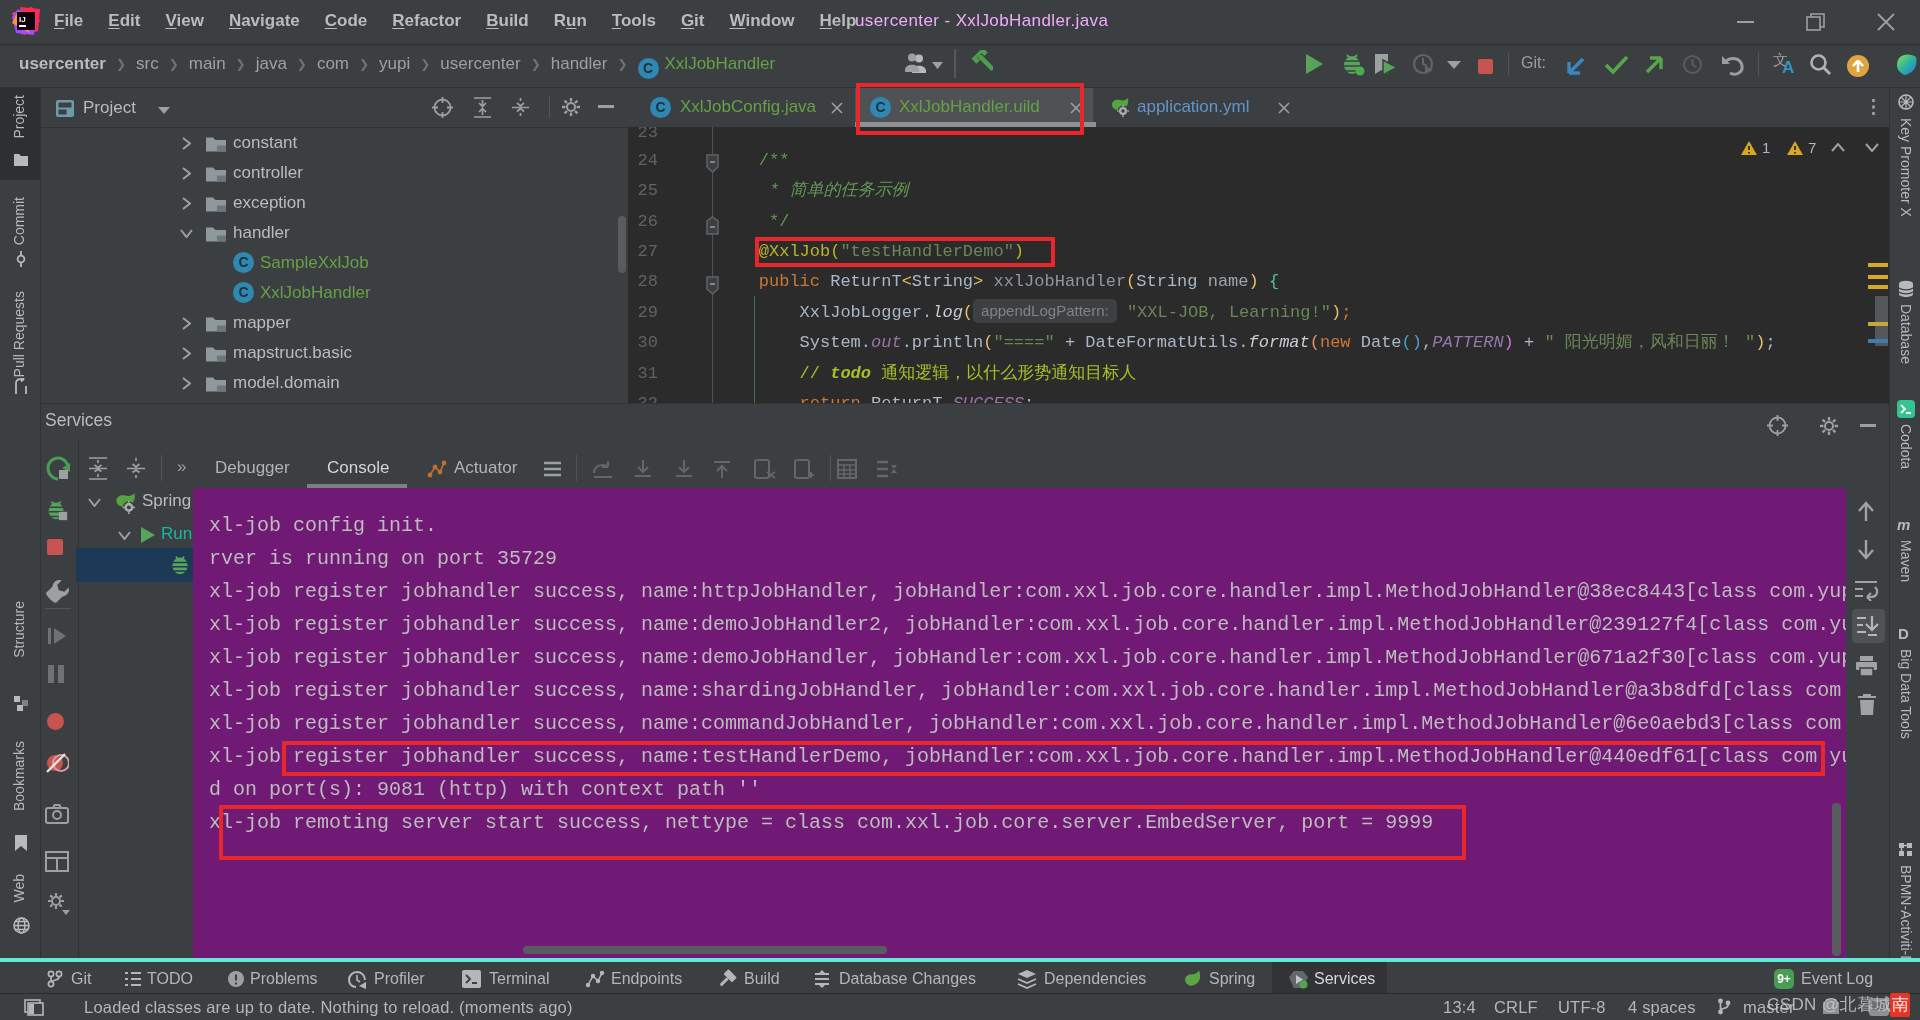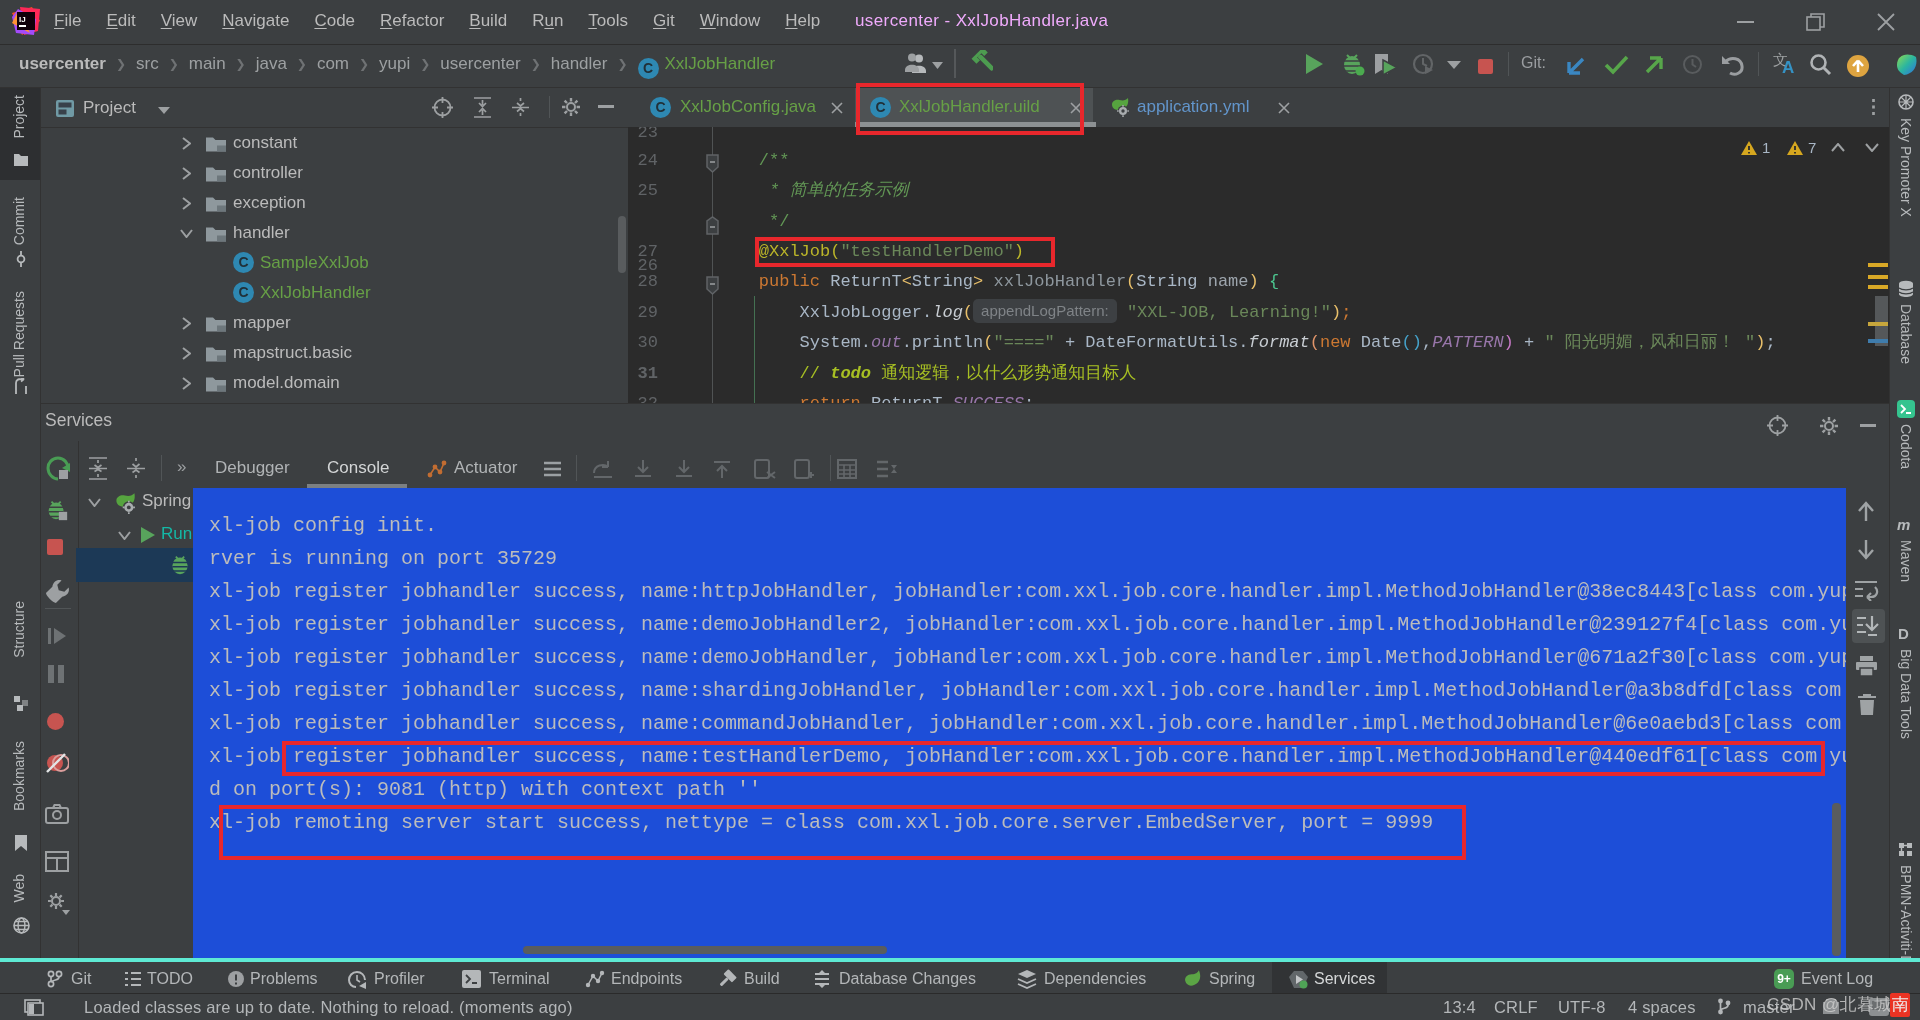--- a/index.html
+++ b/index.html
@@ -30,21 +30,21 @@
     <svg width="28" height="28" viewBox="0 0 28 28">
       <polygon points="0,6 20,0 28,14 10,28" fill="#fc4f1e"></polygon>
       <polygon points="8,0 28,2 26,24 12,28" fill="#fe2857"></polygon>
       <polygon points="0,10 6,2 24,12 22,28 4,26" fill="#a34bfa"></polygon>
       <polygon points="0,16 6,4 18,26" fill="#fd9335"></polygon>
       <rect x="5" y="5" width="18" height="18" fill="#10000a"></rect>
       <text x="7" y="15" font-size="8" fill="#fff" font-weight="bold" font-family="Liberation Sans">IJ</text>
       <rect x="7" y="18" width="7" height="2" fill="#fff"></rect>
     </svg>
   </div>
-  <div class="abs" id="menubar" style="left:54px;top:11px;height:20px;font-size:17px;color:#bbbbbb;white-space:nowrap;">
+  <div class="abs" id="menubar" style="left:54px;top:11px;height:20px;font-size:17px;color:#bbbbbb;white-space:nowrap;font-weight:bold;">
     <span style="margin-right:25px;"><span class="u">F</span>ile</span><span style="margin-right:25px;"><span class="u">E</span>dit</span><span style="margin-right:25px;"><span class="u">V</span>iew</span><span style="margin-right:25px;"><span class="u">N</span>avigate</span><span style="margin-right:25px;"><span class="u">C</span>ode</span><span style="margin-right:25px;"><span class="u">R</span>efactor</span><span style="margin-right:25px;"><span class="u">B</span>uild</span><span style="margin-right:25px;">R<span class="u">u</span>n</span><span style="margin-right:25px;"><span class="u">T</span>ools</span><span style="margin-right:25px;"><span class="u">G</span>it</span><span style="margin-right:25px;"><span class="u">W</span>indow</span><span><span class="u">H</span>elp</span>
   </div>
   <div class="abs" style="left:855px;top:11px;font-size:17px;letter-spacing:0.4px;color:#f0abfc;">usercenter - XxlJobHandler.java</div>
 
   <div class="abs" style="left:1737px;top:21px;width:17px;height:2px;background:#9da0a2;"></div>
   <svg class="abs" style="left:1806px;top:13px;" width="19" height="19" viewBox="0 0 19 19">
     <rect x="1" y="4" width="13" height="13" fill="none" stroke="#9da0a2" stroke-width="1.6"></rect>
     <path d="M5,4 5,1 18,1 18,14 14,14" fill="none" stroke="#9da0a2" stroke-width="1.6"></path>
   </svg>
   <svg class="abs" style="left:1877px;top:13px;" width="18" height="18" viewBox="0 0 18 18">
@@ -325,26 +325,26 @@
       </svg>
   <div class="abs" style="left:1236px;top:7px;color:#9da0a2;font-size:19px;font-weight:bold;">⋮</div>
 </div>
 
 <div class="abs" id="editor" style="left:628px;top:127px;width:1261px;height:276px;background:#2b2b2b;overflow:hidden;font-family:'Liberation Mono',monospace;font-size:17px;">
 
   <div class="abs mono" style="left:0;top:0;width:30px;text-align:right;color:#606366;line-height:30px;">
     <div class="abs" style="right:0;top:-9px;">23</div>
     <div class="abs" style="right:0;top:19px;">24</div>
     <div class="abs" style="right:0;top:49px;">25</div>
-    <div class="abs" style="right:0;top:80px;margin-top:44px;">26</div>
+    <div class="abs" style="right:0;top:80px;">26</div>
     <div class="abs" style="right:0;top:110px;">27</div>
     <div class="abs" style="right:0;top:140px;">28</div>
     <div class="abs" style="right:0;top:171px;">29</div>
     <div class="abs" style="right:0;top:201px;">30</div>
-    <div class="abs" style="right:0;top:232px;font-weight:bold;">31</div>
+    <div class="abs" style="right:0;top:232px;">31</div>
     <div class="abs" style="right:0;top:262px;">32</div>
   </div>
 
   <div class="abs" style="left:84px;top:0;width:1px;height:276px;background:#505354;"></div>
   <svg class="abs" style="left:77px;top:27px;" width="15" height="20" viewBox="0 0 15 20">
         <path d="M2,1 L13,1 13,13 7.5,18 2,13 Z" fill="#3c3f41" stroke="#606366" stroke-width="1.5"></path>
         <path d="M5,8 L10,8" stroke="#9da0a2" stroke-width="1.5"></path>
       </svg>
   <svg class="abs" style="left:77px;top:88px;" width="15" height="20" viewBox="0 0 15 20">
         <path d="M2,19 L13,19 13,6 7.5,2 2,6 Z" fill="#3c3f41" stroke="#606366" stroke-width="1.5"></path>
@@ -531,21 +531,21 @@
         <path d="M1,1 L15,9 1,17 Z" fill="#58a45c"></path>
       </svg>
   <div class="abs" style="left:120px;top:120px;font-size:17px;color:#14b8a6;width:32px;overflow:hidden;">Run</div>
   <div class="abs" style="left:35px;top:144px;width:117px;height:34px;background:#1c3956;"></div>
   <svg class="abs" style="left:128px;top:150px;" width="22" height="22" viewBox="0 0 26 26">
     <ellipse cx="13" cy="14" rx="9" ry="10" fill="#58a45c"></ellipse>
     <path d="M4,10 L22,10 M4,15 L22,15 M4,20 L22,20" stroke="#1c3956" stroke-width="1.8"></path>
     <path d="M8,3 L11,6 M18,3 L15,6" stroke="#58a45c" stroke-width="2"></path>
   </svg>
 
-  <div class="abs" id="console" style="left:152px;top:84px;width:1653px;height:471px;background:#1d4ed8;overflow:hidden;">
+  <div class="abs" id="console" style="left:152px;top:84px;width:1653px;height:471px;background:#701a75;overflow:hidden;">
     <div class="conline" style="left:16px;top:21px;">xl-job config init.</div>
     <div class="conline" style="left:16px;top:54px;">rver is running on port 35729</div>
     <div class="conline" style="left:16px;top:87px;">xl-job register jobhandler success, name:httpJobHandler, jobHandler:com.xxl.job.core.handler.impl.MethodJobHandler@38ec8443[class com.yup</div>
     <div class="conline" style="left:16px;top:120px;">xl-job register jobhandler success, name:demoJobHandler2, jobHandler:com.xxl.job.core.handler.impl.MethodJobHandler@239127f4[class com.yu</div>
     <div class="conline" style="left:16px;top:153px;">xl-job register jobhandler success, name:demoJobHandler, jobHandler:com.xxl.job.core.handler.impl.MethodJobHandler@671a2f30[class com.yup</div>
     <div class="conline" style="left:16px;top:186px;">xl-job register jobhandler success, name:shardingJobHandler, jobHandler:com.xxl.job.core.handler.impl.MethodJobHandler@a3b8dfd[class com.</div>
     <div class="conline" style="left:16px;top:219px;">xl-job register jobhandler success, name:commandJobHandler, jobHandler:com.xxl.job.core.handler.impl.MethodJobHandler@6e0aebd3[class com.</div>
     <div class="conline" style="left:16px;top:252px;">xl-job register jobhandler success, name:testHandlerDemo, jobHandler:com.xxl.job.core.handler.impl.MethodJobHandler@440edf61[class com.yu</div>
     <div class="conline" style="left:16px;top:285px;">d on port(s): 9081 (http) with context path ''</div>
     <div class="conline" style="left:16px;top:318px;">xl-job remoting server start success, nettype = class com.xxl.job.core.server.EmbedServer, port = 9999</div>

